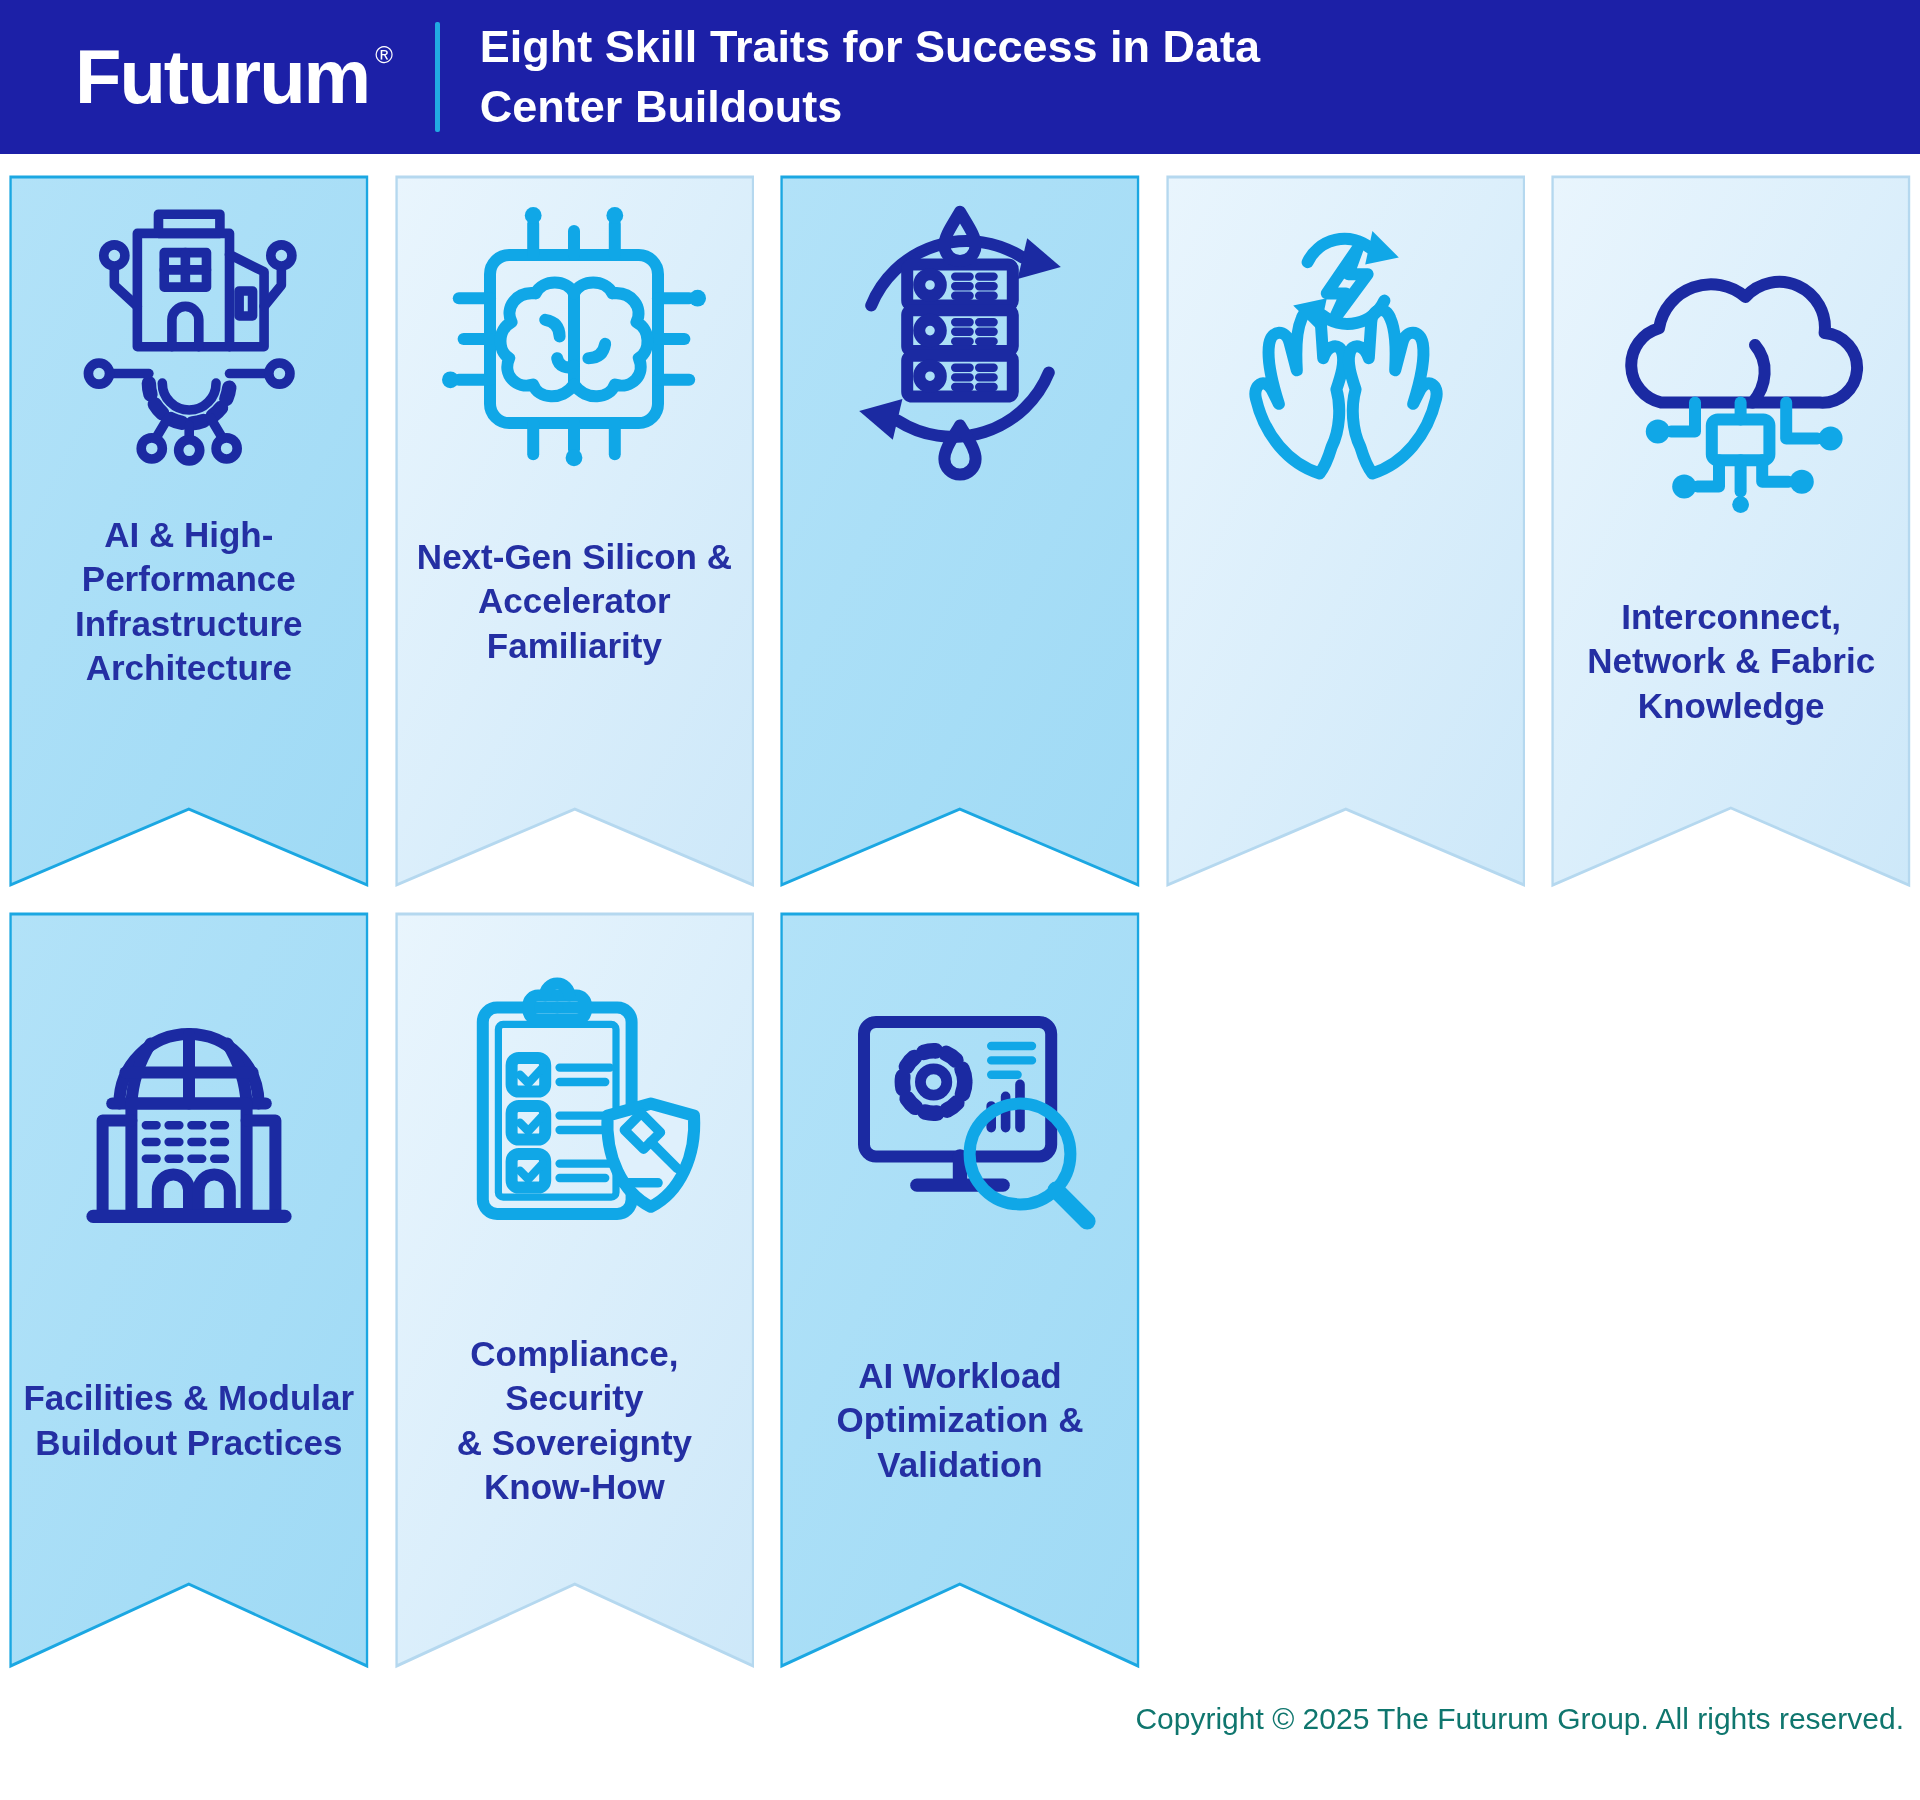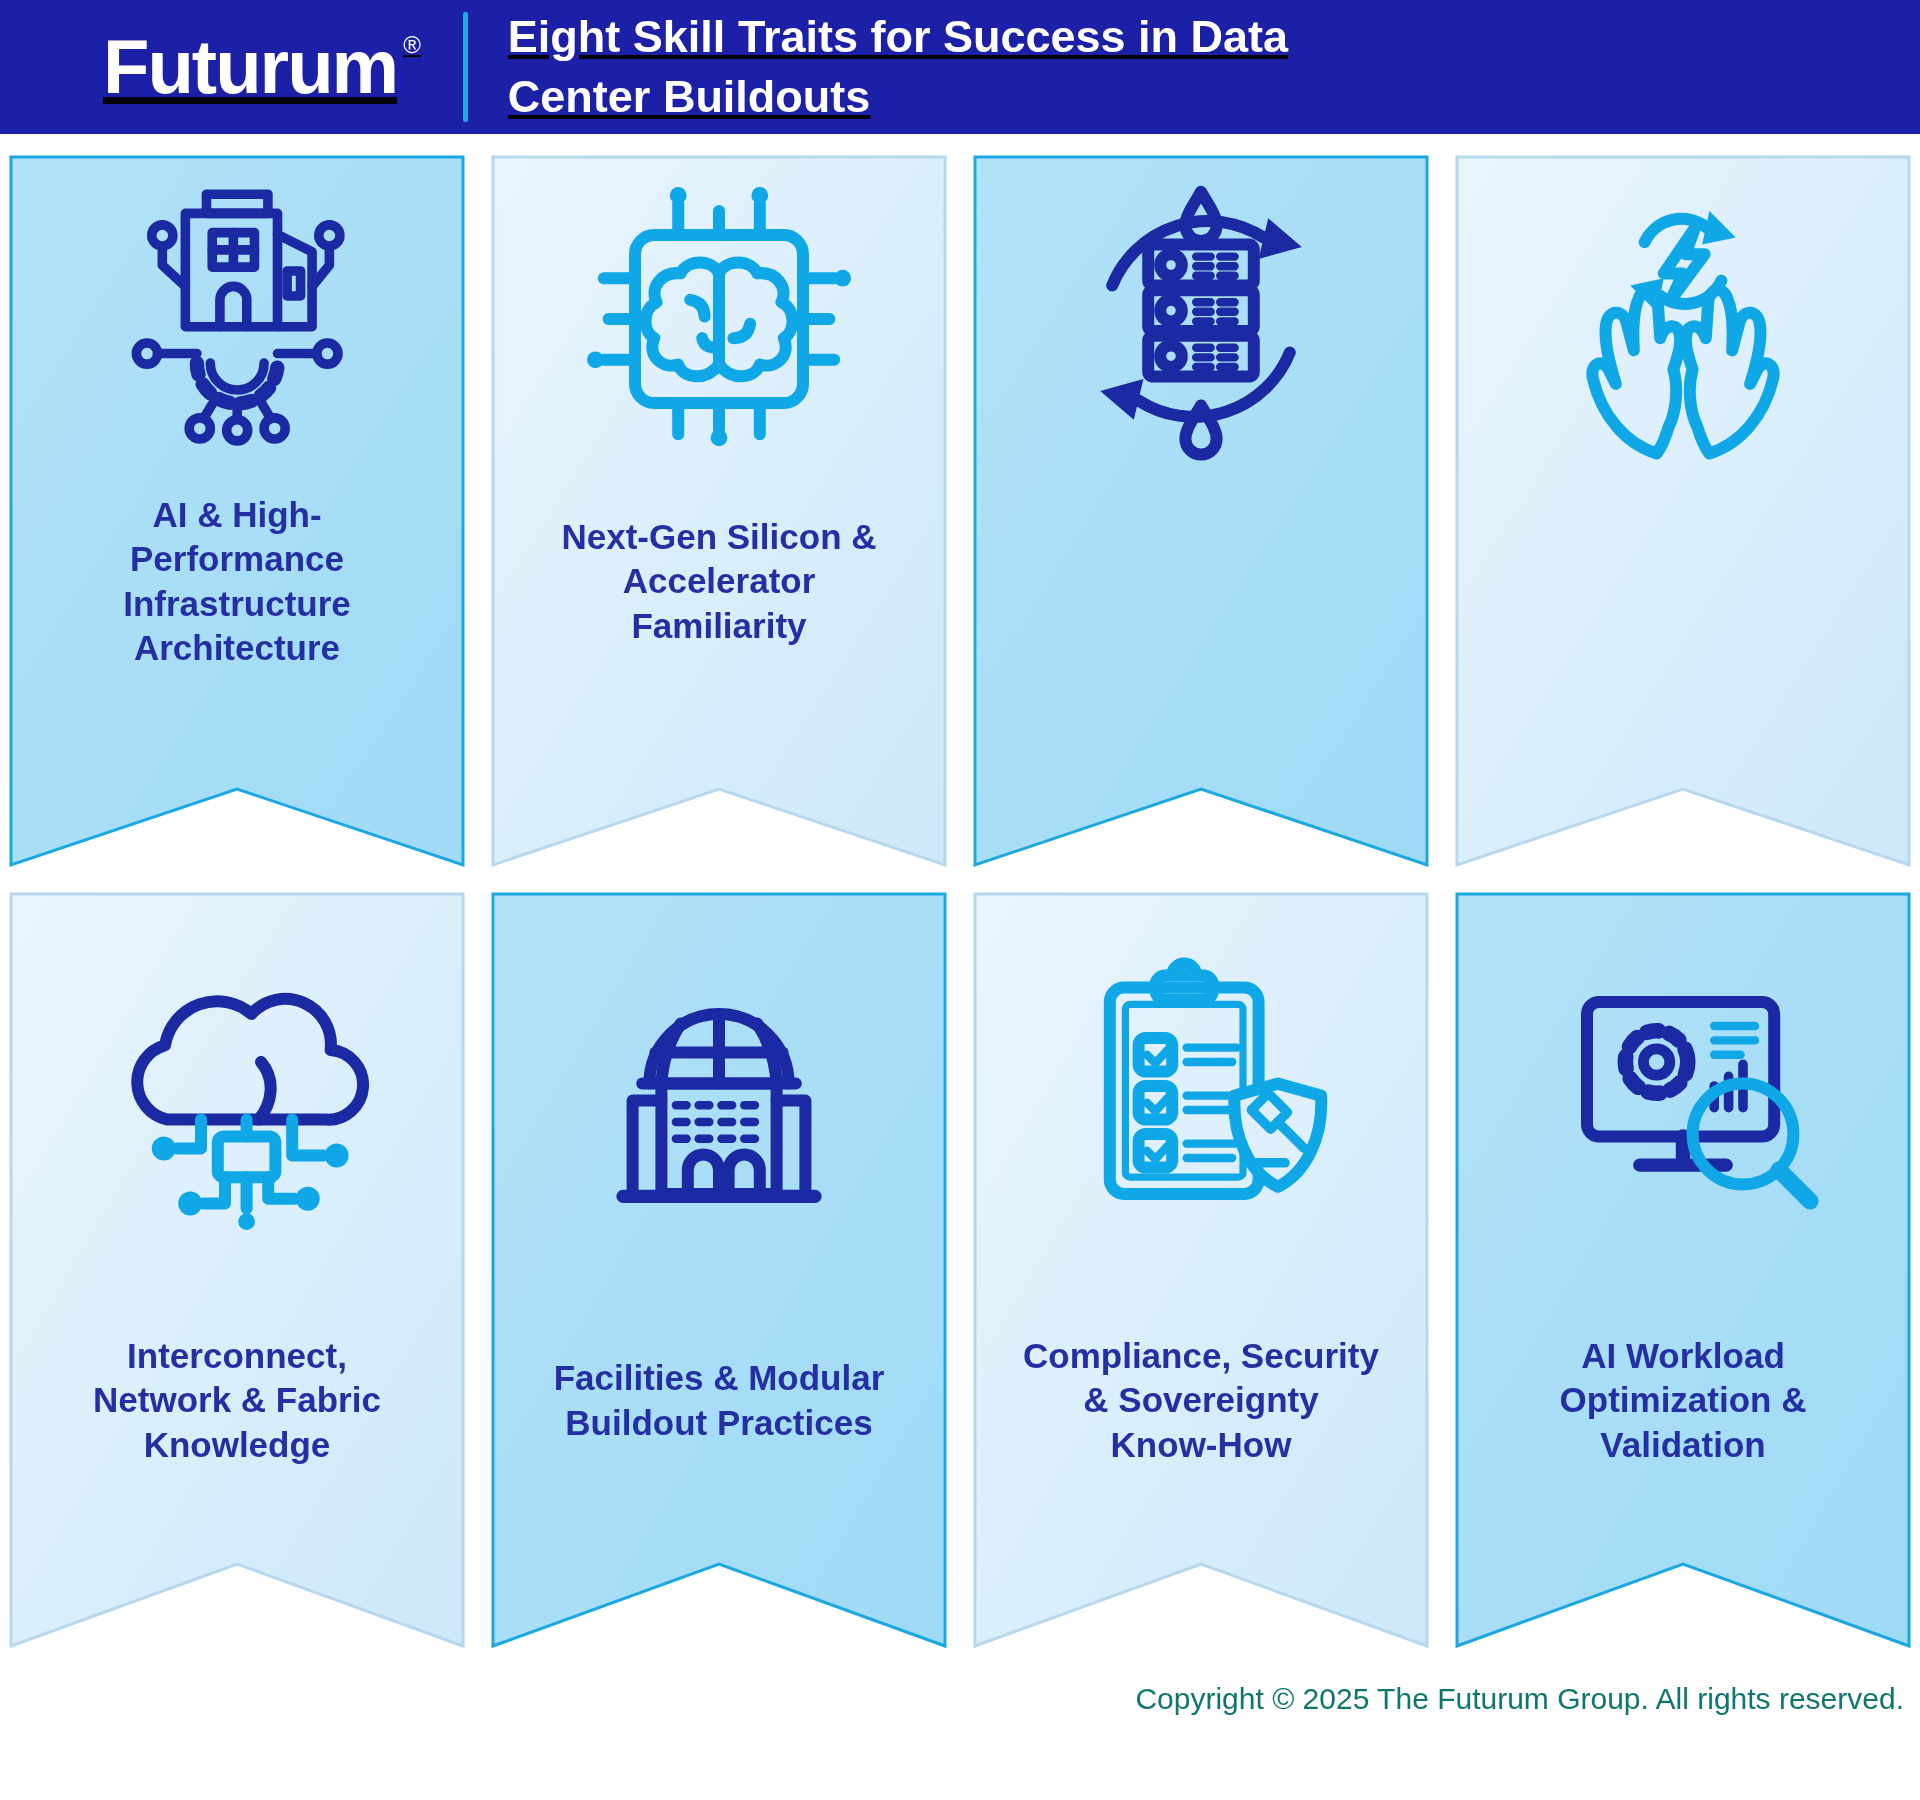--- a/index.html
+++ b/index.html
@@ -1,28 +1,28 @@
 <!DOCTYPE html>
 <html><head>
 <meta charset="utf-8">
 <style>
   * { margin:0; padding:0; box-sizing:border-box; }
   html,body { width:1920px; height:1800px; background:#ffffff; overflow:hidden;
     font-family:"Liberation Sans", sans-serif; }
 
   
-  .header { height:134px; background:#1c20a7; display:flex; align-items:center; padding-left:103px;text-decoration:underline; }
+  .header { height:154px; background:#1c20a7; display:flex; align-items:center; padding-left:75px; }
   .logo-wrap { display:flex; align-items:flex-start; }
   .logo { color:#ffffff; font-size:76px; font-weight:700; letter-spacing:-2px; line-height:1; }
   .reg-mark { color:#ffffff; font-size:24px; font-weight:400; margin-left:6px; margin-top:2px; }
   .header-divider { width:5px; height:110px; background:#21a9e3; margin:0 40px 0 42px; border-radius:2px; }
   .header-title { color:#ffffff; font-size:45px; font-weight:700; line-height:1.34; white-space:pre-line; }
 
   
-  .grid { display:grid; grid-template-columns:repeat(4,1fr); grid-template-rows:713px 757px;
+  .grid { display:grid; grid-template-columns:repeat(5,1fr); grid-template-rows:713px 757px;
           column-gap:26px; row-gap:24px; padding:9px 9px; margin-top:12px; }
   .card { position:relative; }
   .banner { position:absolute; inset:0; width:100%; height:100%; }
   .bm { fill:url(#gradM); stroke:#1ba7e2; stroke-width:3; }
   .bl { fill:url(#gradL); stroke:#b5d8ef; stroke-width:3; }
   .card-content { position:absolute; inset:0; display:flex; flex-direction:column; align-items:center; }
   .icon-wrap { flex:0 0 310px; display:flex; align-items:center; justify-content:center; padding-top:18px; }
   .row2 .icon-wrap { flex-basis:370px; }
   svg.icon { height:288px; width:auto; }
   svg.icon .s  { fill:none; stroke-linecap:round; stroke-linejoin:round; stroke-width:10; }

